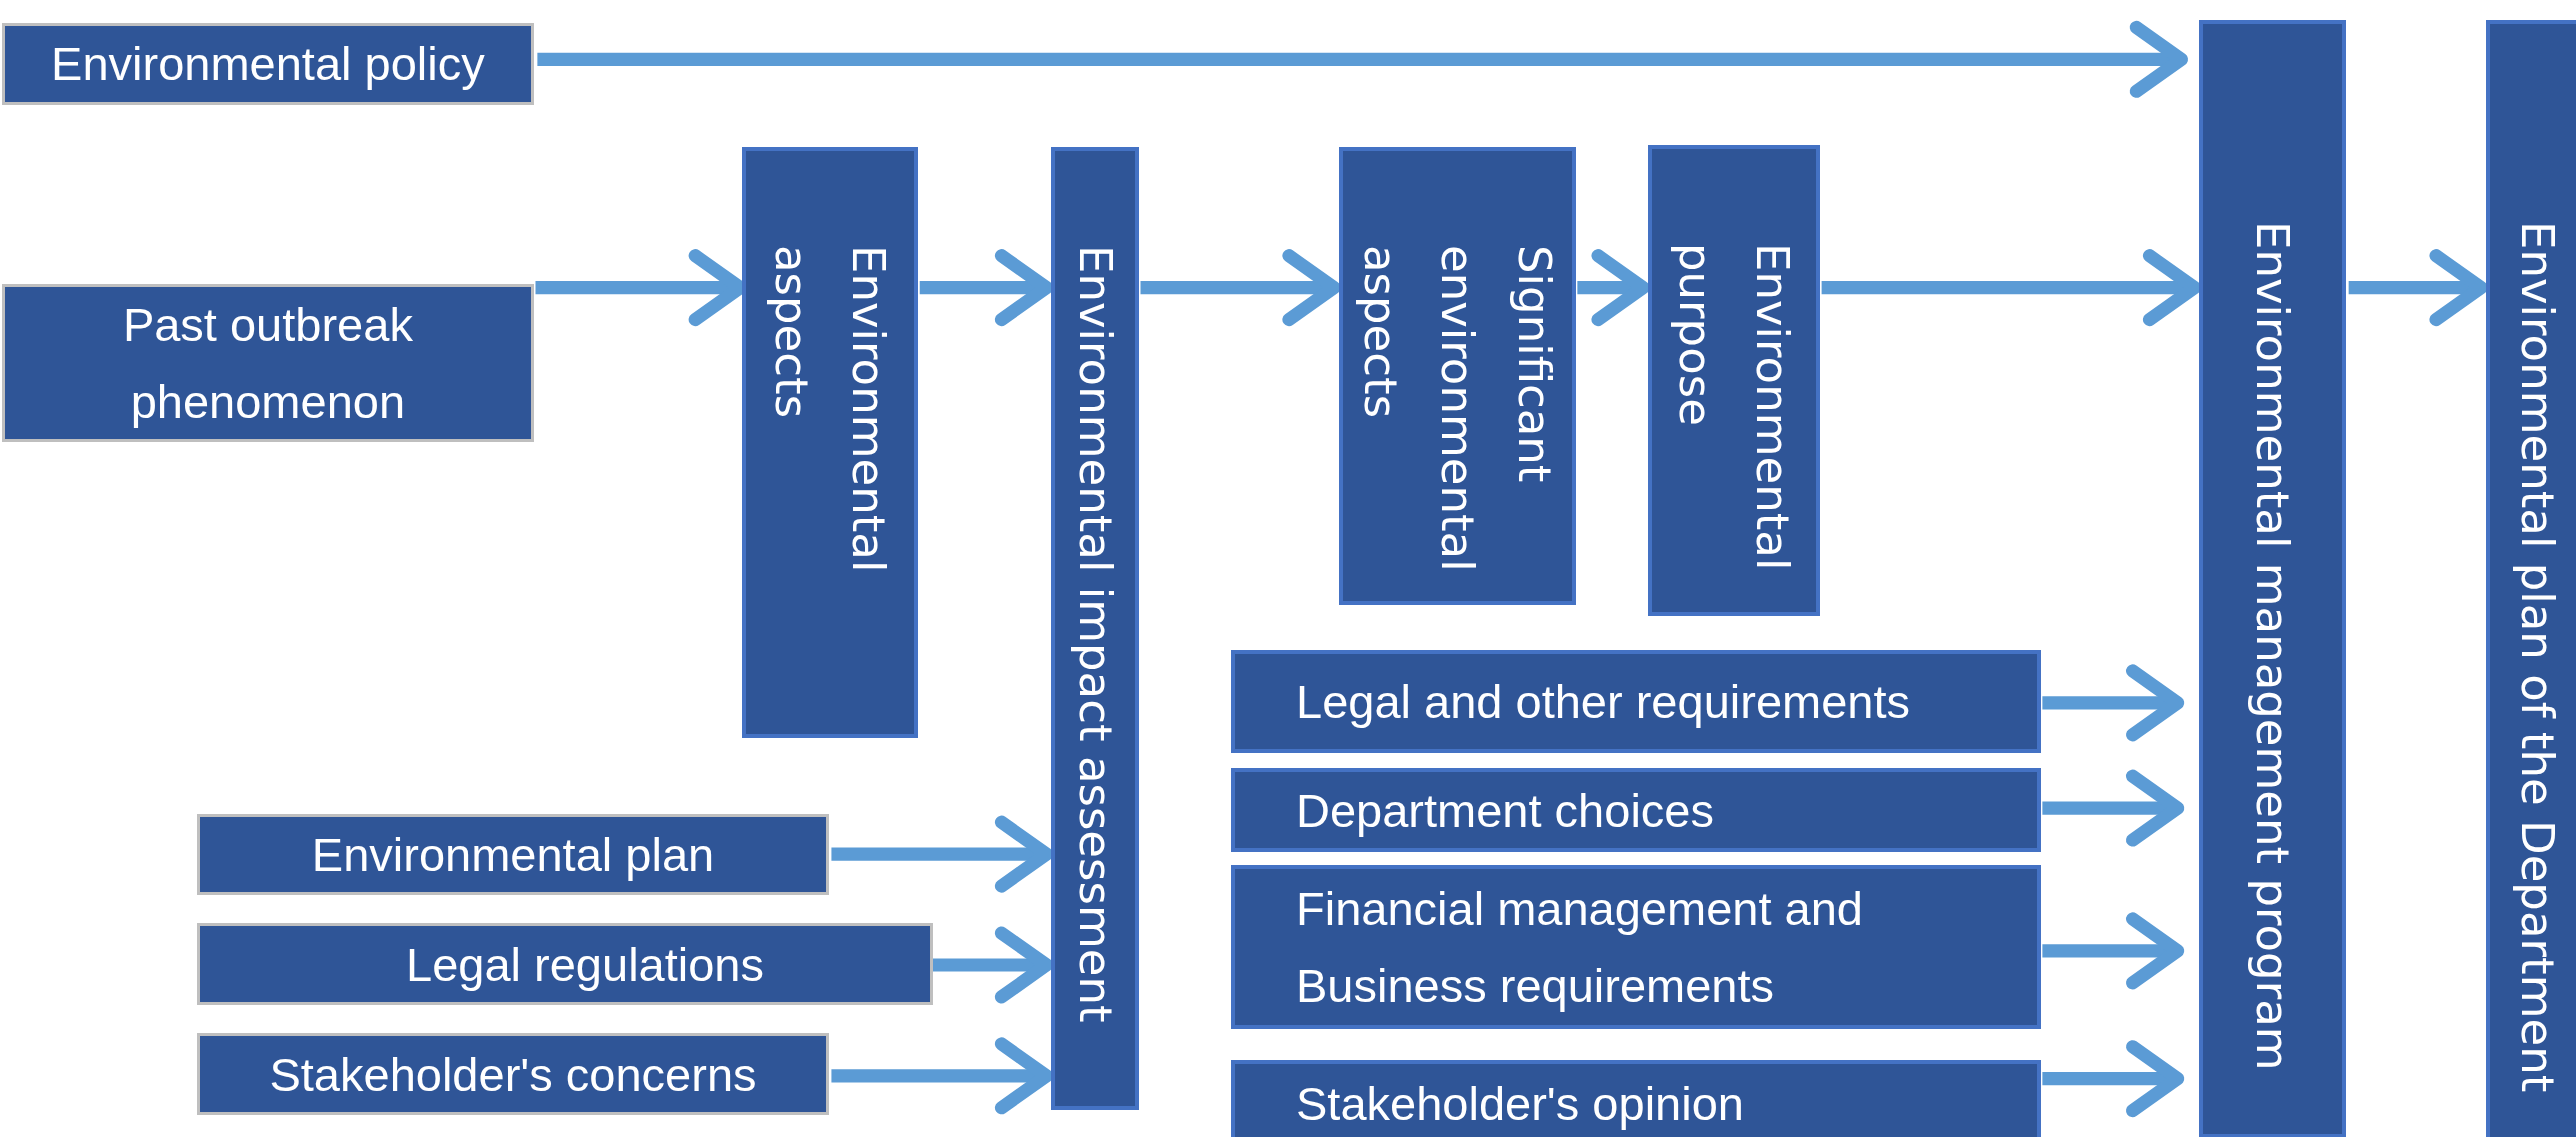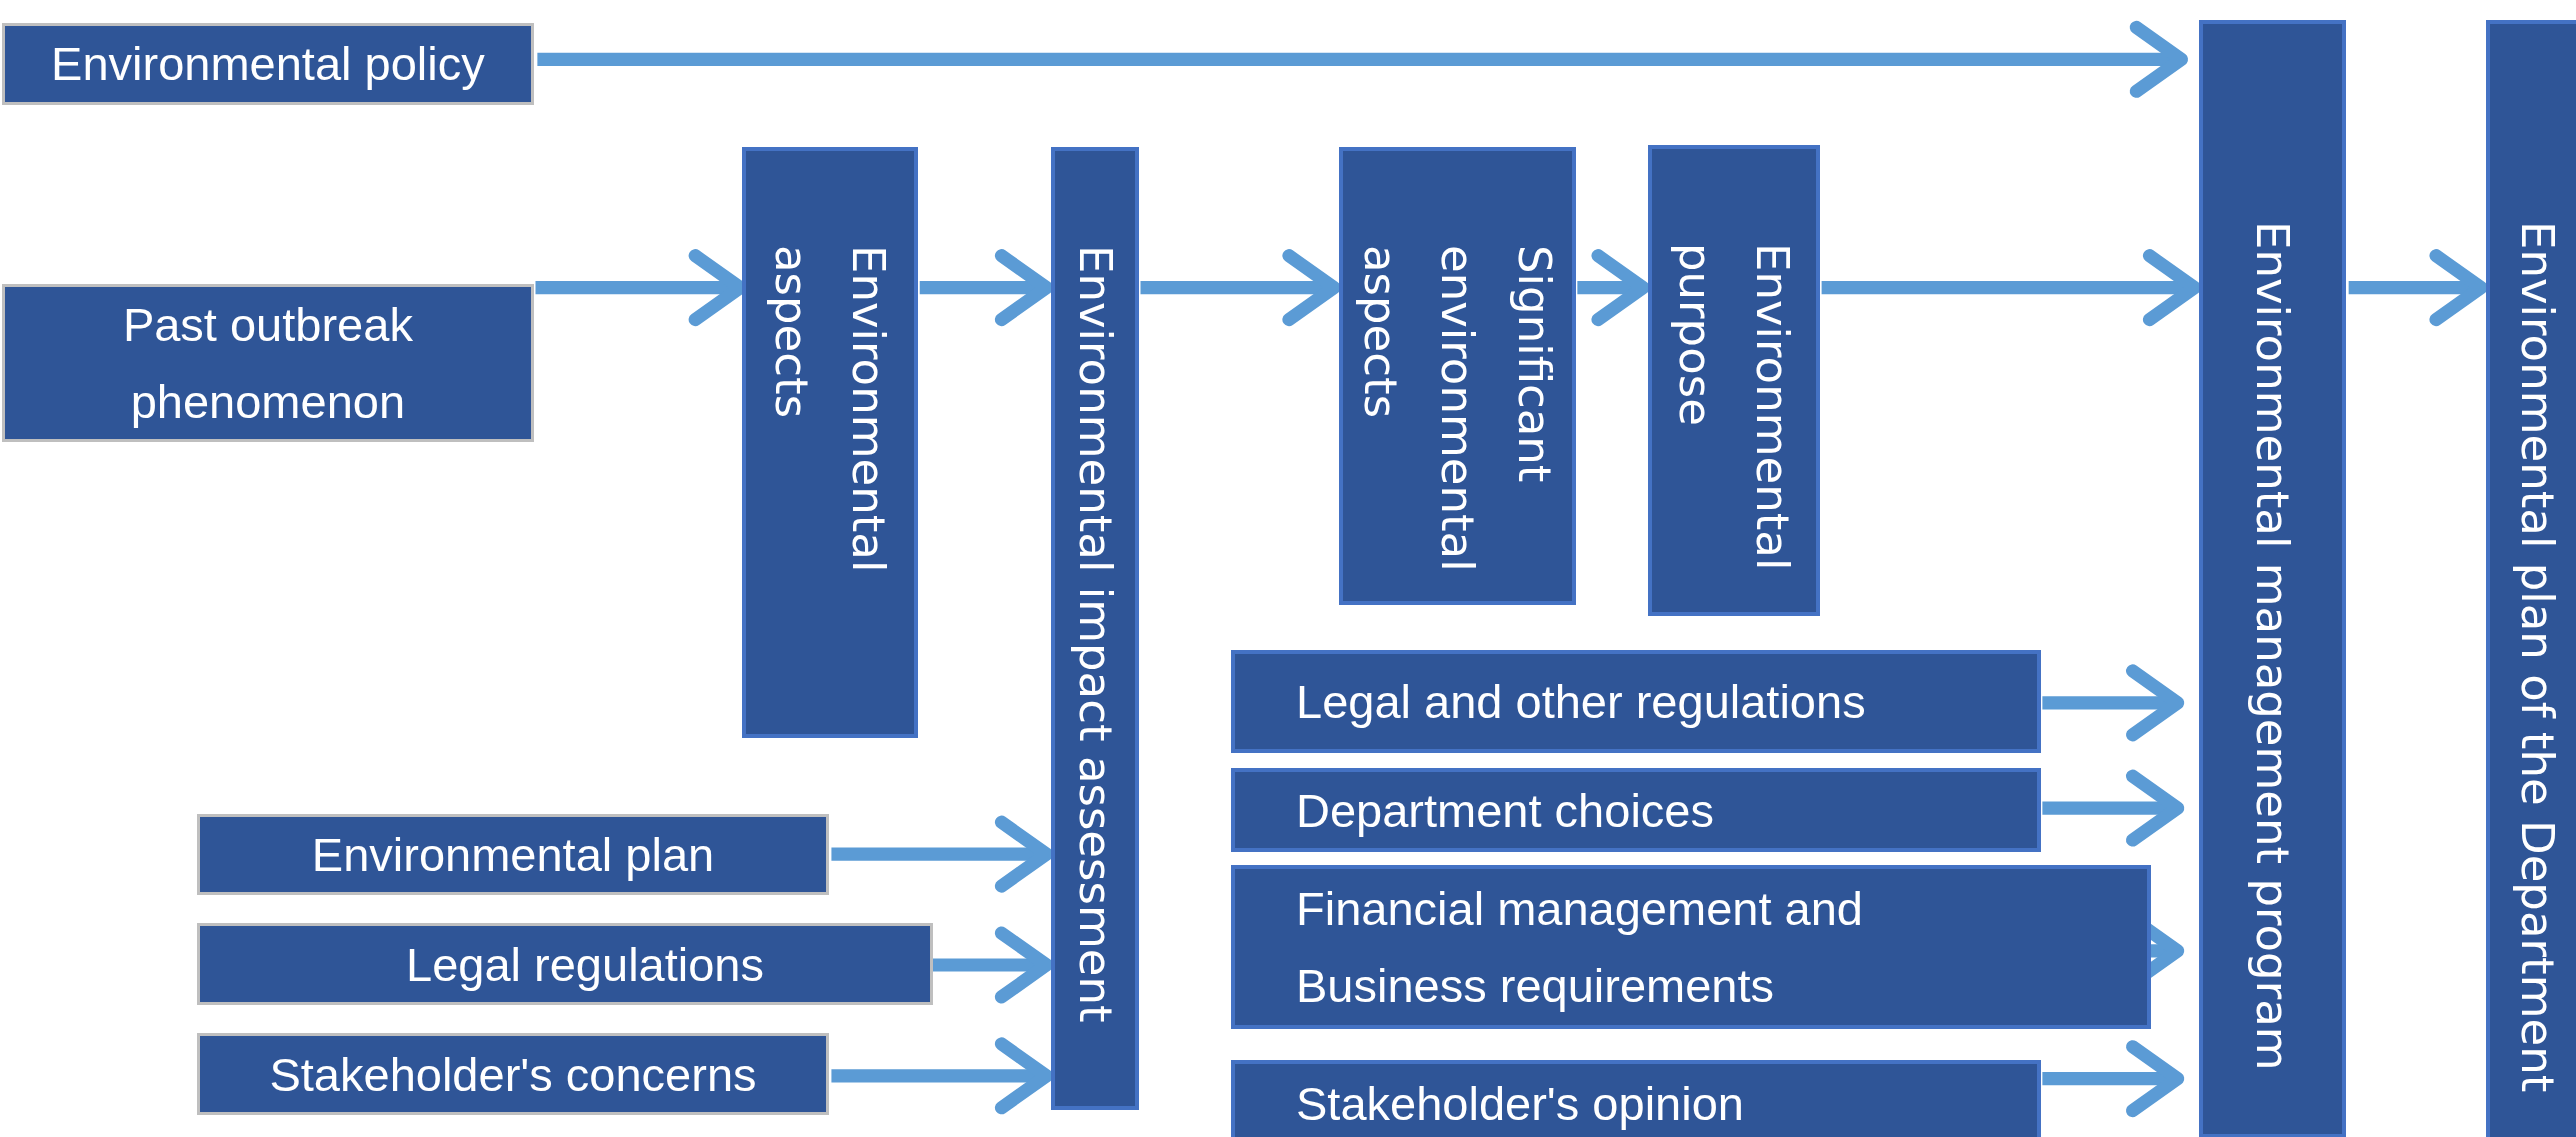--- a/index.html
+++ b/index.html
@@ -126,28 +126,28 @@
 
 <div class="box grey" style="left:197px; top:923px; width:736px; height:82px;padding-left:40px;">
   <span class="hlabel">Legal regulations</span>
 </div>
 
 <div class="box grey" style="left:197px; top:1033px; width:632px; height:82px;">
   <span class="hlabel">Stakeholder's concerns</span>
 </div>
 
 <div class="box blue leftalign" style="left:1231px; top:650px; width:810px; height:103px;">
-  <span class="hlabel left">Legal and other regulations</span>
+  <span class="hlabel left">Legal and other requirements</span>
 </div>
 
 <div class="box blue leftalign" style="left:1231px; top:768px; width:810px; height:84px;">
   <span class="hlabel left">Department choices</span>
 </div>
 
-<div class="box blue leftalign" style="left:1231px; top:865px; width:920px; height:164px;">
+<div class="box blue leftalign" style="left:1231px; top:865px; width:810px; height:164px;">
   <span class="hlabel left" style="white-space:pre;">Financial management and
 Business requirements</span>
 </div>
 
 <div class="box blue leftalign" style="left:1231px; top:1060px; width:810px; height:86px;">
   <span class="hlabel left">Stakeholder's opinion</span>
 </div>
 
 
 </body></html>

